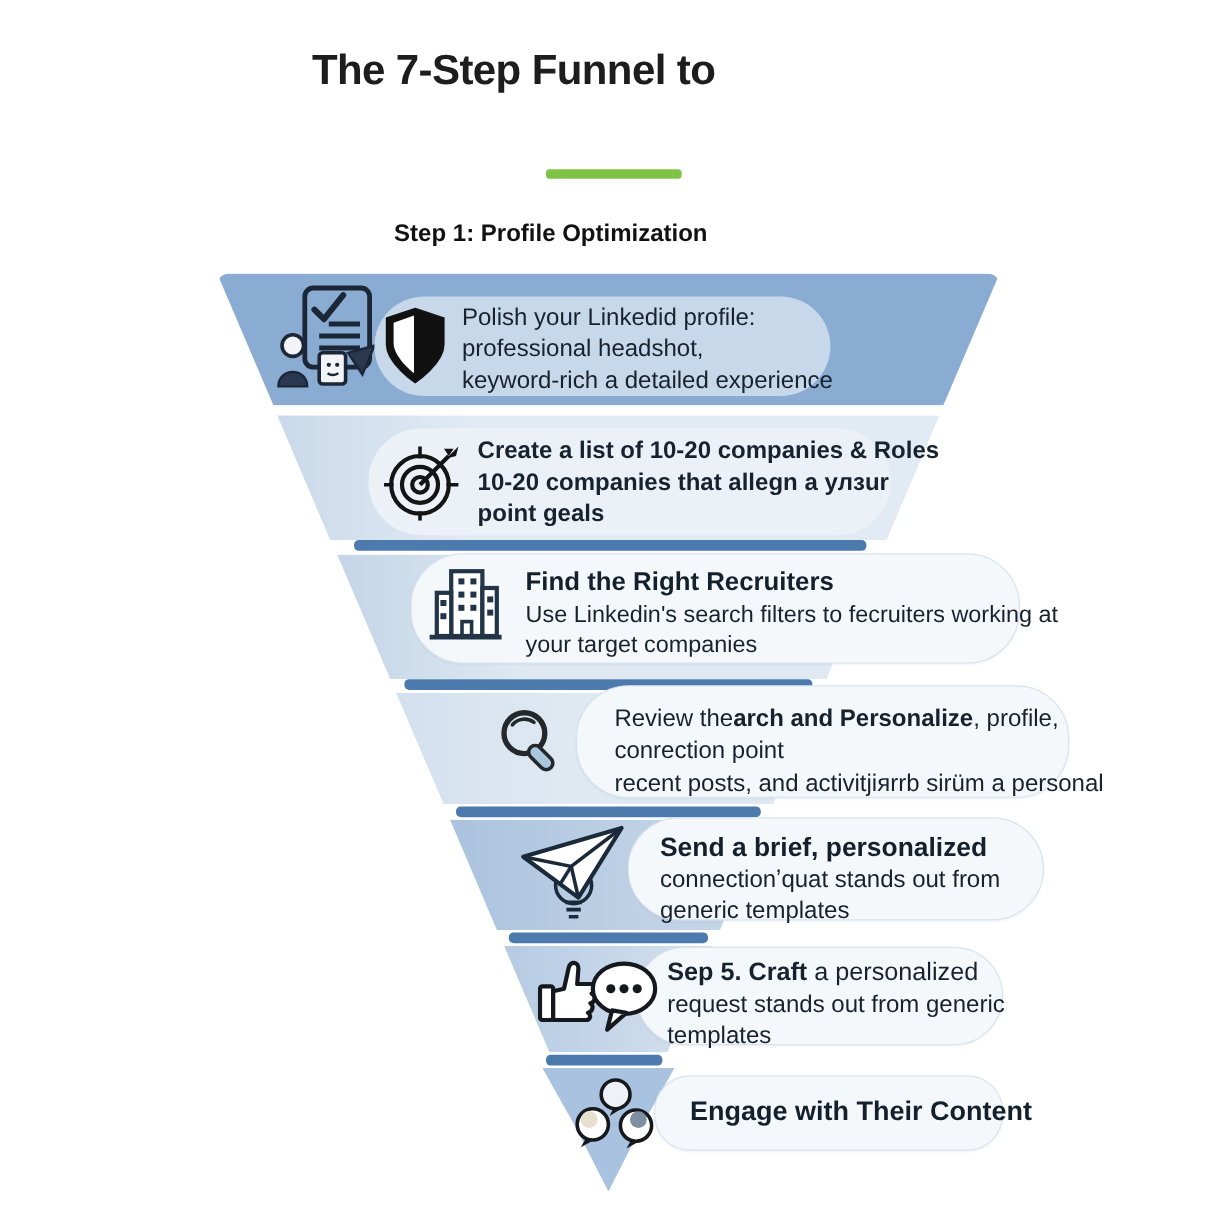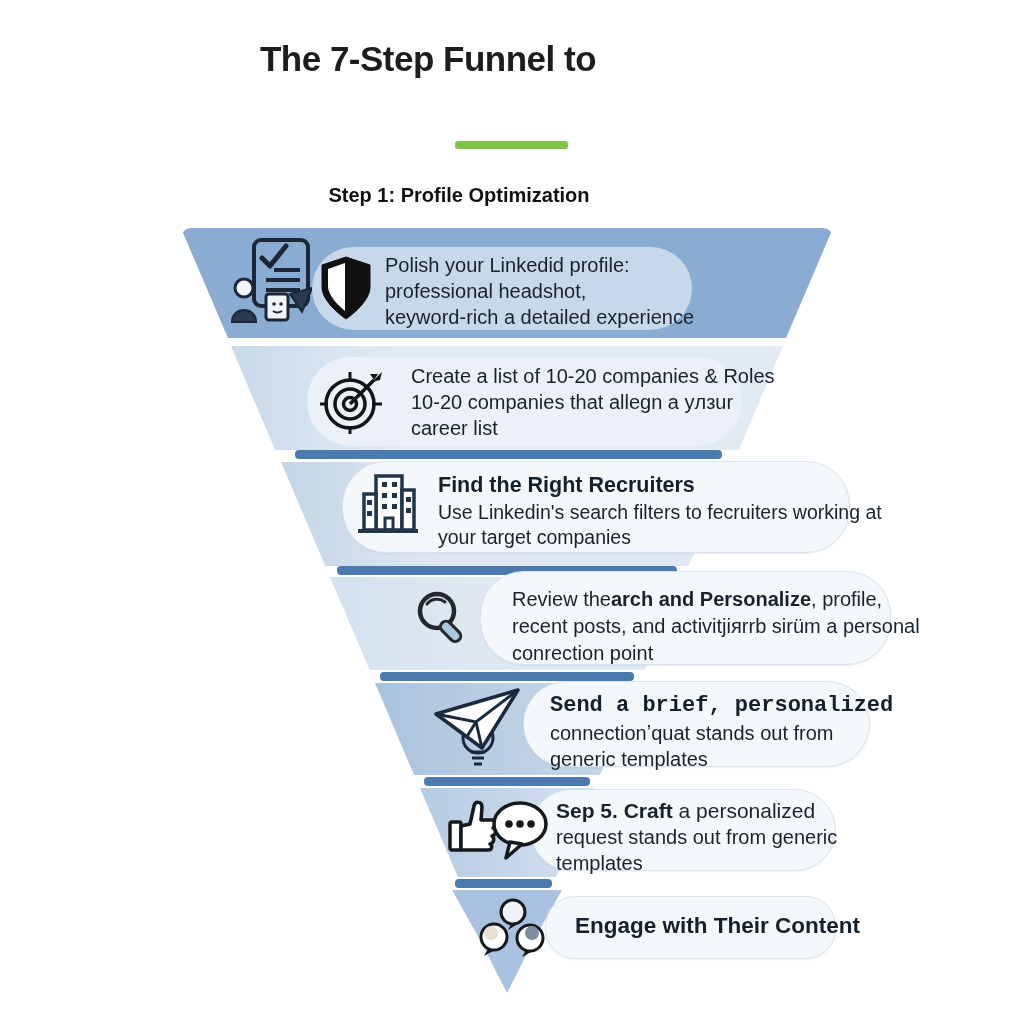--- a/index.html
+++ b/index.html
@@ -91,24 +91,24 @@
       <circle cx="30" cy="34" r="6.5" fill="none" stroke="#141414" stroke-width="3.5"></circle>
       <line x1="30" y1="2" x2="30" y2="12" stroke="#141414" stroke-width="3"></line>
       <line x1="30" y1="56" x2="30" y2="64" stroke="#141414" stroke-width="3"></line>
       <line x1="0" y1="34" x2="8" y2="34" stroke="#141414" stroke-width="3"></line>
       <line x1="52" y1="34" x2="62" y2="34" stroke="#141414" stroke-width="3"></line>
       <line x1="30" y1="34" x2="54" y2="10" stroke="#141414" stroke-width="3.5"></line>
       <path d="M54 10 L62 2 L60 10 L52 12 Z" fill="#141414"></path>
       <path d="M50 4 L58 4 L54 10 Z" fill="#141414"></path>
     </svg>
   </div>
-  <div class="txt" style="left:411px;top:363px;">
+  <div class="txt" style="left:398px;top:363px;font-weight:bold;">
     <div>Create a list of 10-20 companies &amp; Roles</div>
     <div>10-20 companies that allegn a yлзur</div>
-    <div>career list</div>
+    <div>point geals</div>
   </div>
 
   <div class="pill bordered" style="left:342px;top:461px;width:506px;height:90px;"></div>
   <div class="abs" style="left:356px;top:472px;">
     <svg width="64" height="66" viewBox="0 0 64 66">
       <rect x="20" y="4" width="26" height="54" fill="#ffffff" stroke="#223448" stroke-width="3.5"></rect>
       <rect x="8" y="22" width="12" height="36" fill="#ffffff" stroke="#223448" stroke-width="3.5"></rect>
       <rect x="46" y="18" width="12" height="40" fill="#ffffff" stroke="#223448" stroke-width="3.5"></rect>
       <rect x="26" y="10" width="5" height="5" fill="#223448"></rect>
         <rect x="36" y="10" width="5" height="5" fill="#223448"></rect>
@@ -135,38 +135,38 @@
     <svg width="60" height="58" viewBox="0 0 60 58">
       <circle cx="24" cy="21" r="17" fill="none" stroke="#24282c" stroke-width="4.5"></circle>
       <path d="M14 14 A13 13 0 0 1 32 12" fill="none" stroke="#24282c" stroke-width="3" stroke-linecap="round"></path>
       <rect x="33" y="29" width="24" height="11" rx="5.5" transform="rotate(45 33 29)" fill="#a9c6dd" stroke="#24282c" stroke-width="3"></rect>
     </svg>
   </div>
   <div class="txt" style="left:512px;top:586px;line-height:27px;">
     <div>
       <span>Review the</span><span class="b">arch and Personalize</span><span>, profile,</span>
     </div>
+    <div>conrection point</div>
     <div>recent posts, and activitjiяrrb sirüm a personal</div>
-    <div>conrection point</div>
   </div>
 
   <div class="pill bordered" style="left:523px;top:681px;width:345px;height:84px;"></div>
   <div class="abs" style="left:430px;top:686px;">
     <svg width="94" height="82" viewBox="0 0 94 82">
       <circle cx="48" cy="52" r="15" fill="none" stroke="#1b2a3a" stroke-width="3"></circle>
       <line x1="41" y1="66" x2="55" y2="66" stroke="#1b2a3a" stroke-width="3"></line>
       <line x1="42" y1="72" x2="54" y2="72" stroke="#1b2a3a" stroke-width="3"></line>
       <line x1="44" y1="78" x2="52" y2="78" stroke="#1b2a3a" stroke-width="3"></line>
       <polygon points="6,28 88,4 52,62" fill="#ffffff" stroke="#1b2a3a" stroke-width="3.5" stroke-linejoin="round"></polygon>
       <polyline points="6,28 46,36 88,4" fill="none" stroke="#1b2a3a" stroke-width="3"></polyline>
       <polyline points="46,36 52,62" fill="none" stroke="#1b2a3a" stroke-width="3"></polyline>
       <polyline points="46,36 36,52" fill="none" stroke="#1b2a3a" stroke-width="3"></polyline>
     </svg>
   </div>
-  <div class="abs t-title" style="left:550px;top:692px;font-size:22px;font-family:Liberation Mono, monospace;">Send a brief, personalized</div>
+  <div class="abs t-title" style="left:550px;top:692px;font-size:22px;">Send a brief, personalized</div>
   <div class="txt" style="left:550px;top:720px;">
     <div>connectionʼquat stands out from</div>
     <div>generic templates</div>
   </div>
 
   <div class="pill bordered" style="left:530px;top:789px;width:304px;height:80px;"></div>
   <div class="abs" style="left:448px;top:798px;">
     <svg width="100" height="68" viewBox="0 0 100 68">
       <rect x="2" y="24" width="11" height="28" rx="2" fill="#ffffff" stroke="#15191d" stroke-width="3.5"></rect>
       <path d="M13 28 L22 26 L26 8 C27 3 34 3 34 9 L33 22 L44 22 C49 22 49 29 45 30 C49 32 48 37 44 38 C47 40 46 45 42 46 C45 48 44 52 40 52 L13 52 Z" fill="#ffffff" stroke="#15191d" stroke-width="3.5" stroke-linejoin="round"></path>

